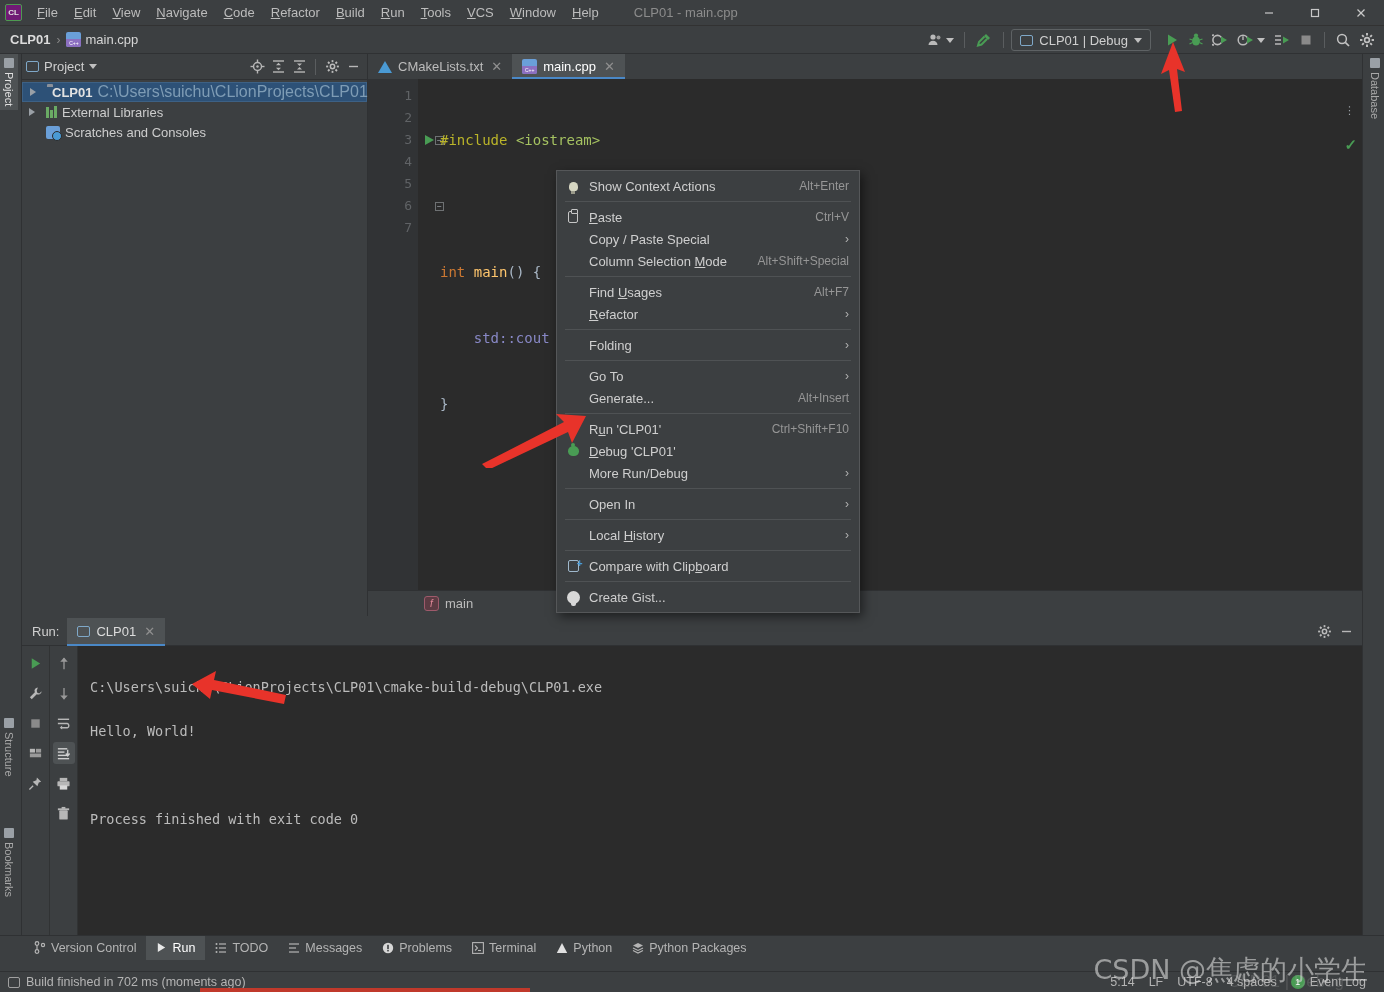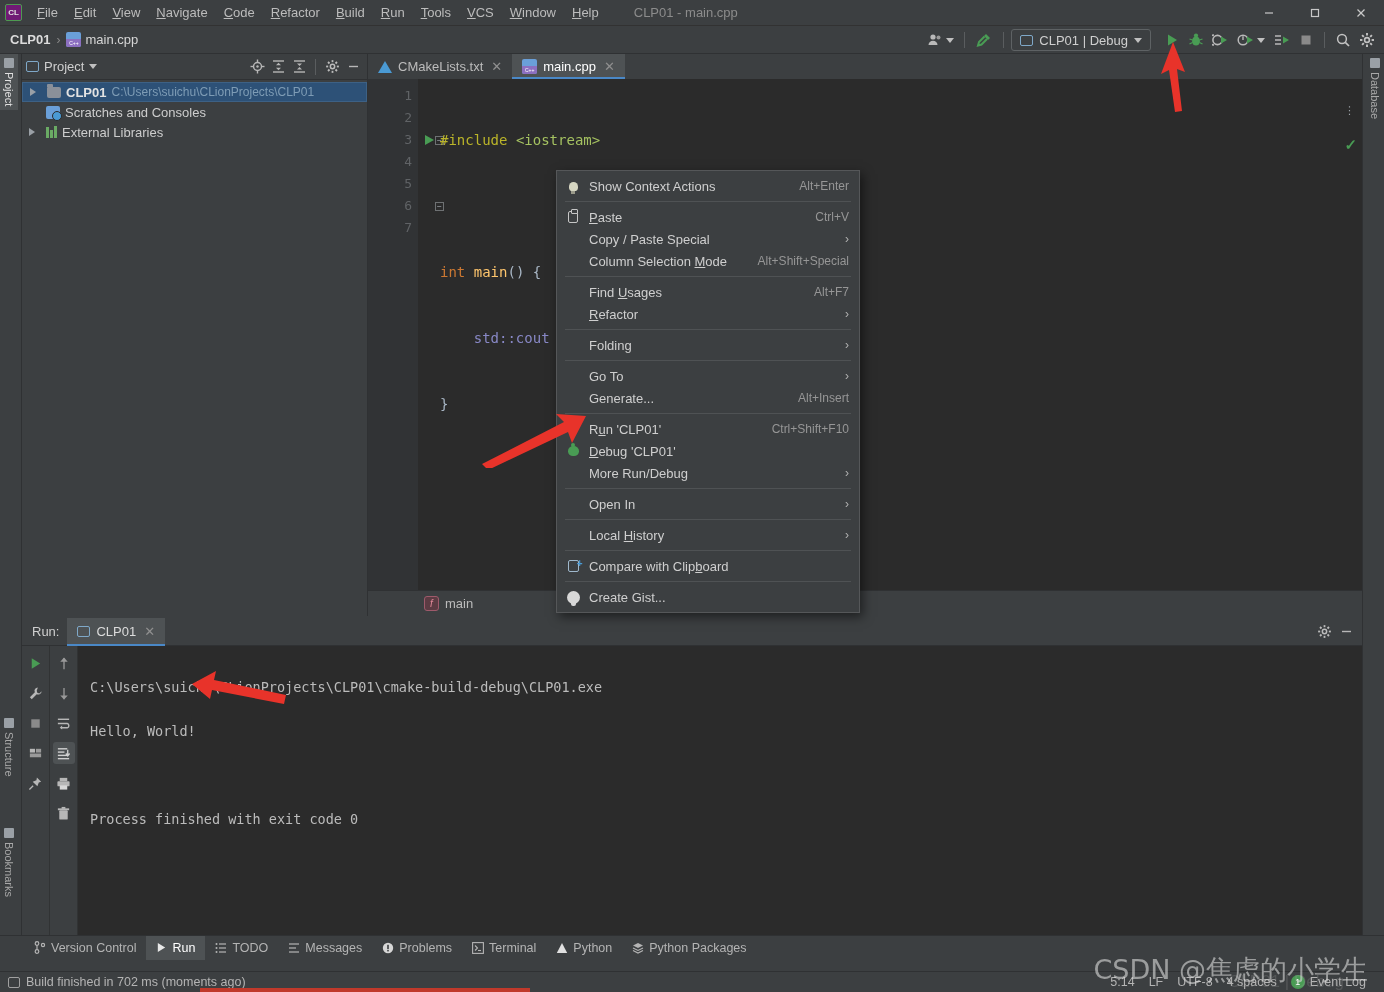--- a/index.html
+++ b/index.html
@@ -116,21 +116,21 @@
   }
   .tnode.sel { background: #2d5177; border: 1px solid #3d6185; height: 20px; }
   .arrow {
     position: absolute; margin-left: -17px; width: 0; height: 0;
     border-top: 4px solid transparent; border-bottom: 4px solid transparent;
     border-left: 6px solid #9aa0a6;
   }
   .folder-ico { width: 14px; height: 11px; background: #8a9099; border-radius: 1px 2px 2px 2px; position: relative; }
   .folder-ico:before { content:""; position:absolute; top:-3px; left:0; width:6px; height:3px; background:#8a9099; border-radius:1px 1px 0 0; }
   .tname { font-weight: bold; color: #e2e2e2; }
-  .tpath { color: #7e9cb5; font-weight: normal; font-size: 12px; }
+  .tpath { color: #7e9cb5; font-weight: normal; font-size: 16px; }
   .lib-ico { display: inline-flex; gap: 1px; align-items: flex-end; height: 12px; }
   .lib-ico i { display: block; width: 3px; background: #6aaa64; }
   .scratch-ico { width: 14px; height: 13px; background: #6a9fd8; border-radius: 2px; position: relative; }
   .scratch-ico:after { content:""; position:absolute; right:-2px; bottom:-2px; width:8px; height:8px; border-radius:50%; background:#4a9ad4; border:1px solid #2b2b2b; }
 
   
   .editor-area {
     position: absolute; top: 54px; left: 368px; width: 994px; height: 562px;
     background: #d946ef;
   }
@@ -509,31 +509,31 @@
     </div>
 
     <div class="tree">
       <div class="tnode sel">
         <span class="arrow"></span>
         <span class="folder-ico"></span>
         <span class="tname">CLP01</span>
         <span class="tpath">C:\Users\suichu\CLionProjects\CLP01</span>
       </div>
       <div class="tnode">
-        <span class="scratch-ico"></span>
-        <span>Scratches and Consoles</span>
-      </div>
-      <div class="tnode">
         <span class="arrow"></span>
         <span class="lib-ico">
             <i style="height:11px"></i>
             <i style="height:8px"></i>
             <i style="height:12px"></i>
           </span>
         <span>External Libraries</span>
+      </div>
+      <div class="tnode">
+        <span class="scratch-ico"></span>
+        <span>Scratches and Consoles</span>
       </div>
     </div>
   </div>
 
   <div class="editor-area">
     <div class="tabs">
       <div class="tab">
         <span class="cmake-ico"></span>
         <span>CMakeLists.txt</span>
         <span class="tab-x">✕</span>

